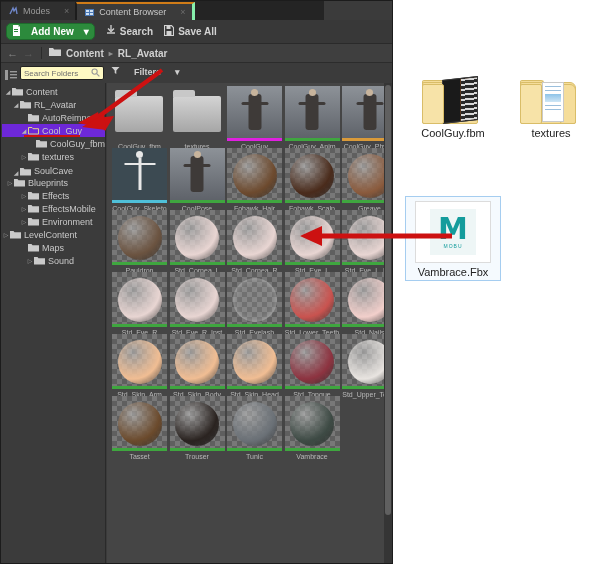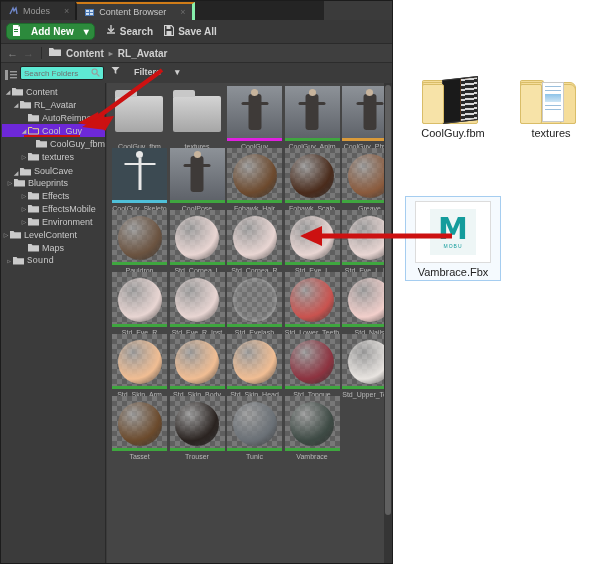--- a/index.html
+++ b/index.html
@@ -63,21 +63,21 @@
   .nav-arrow.dim { color: #5e5e5e; }
   .crumb-sep { color: #8f8f8f; font-size: 8px; }
   .crumb-divider { width: 1px; height: 12px; background: #2b2b2b; margin: 0 2px; }
 
   
   .searchrow {
     position: absolute; left: 0; top: 62px; width: 391px; height: 20px;
     background: #3b3b3b; display: flex; align-items: center;
   }
   .searchbox {
-    margin-left: 19px; width: 84px; height: 14px; background: #5eead4;
+    margin-left: 19px; width: 84px; height: 14px; background: #fef9c3;
     border: 1px solid #222; border-radius: 2px;
     display: flex; align-items: center; justify-content: space-between;
     padding: 0 3px; font-size: 8px; color: #6f6f6f;
   }
   .filters-btn {
     position: absolute; left: 110px; top: 3px;
     display: flex; align-items: center; gap: 14px;
     font-size: 9px; color: #cfcfcf; font-weight: bold;
   }
 
@@ -457,21 +457,21 @@
             </svg></span>
           <span class="tlabel">LevelContent</span>
         </div>
         <div class="tnode" style="padding-left: 18px;">
           <span class="tri empty" style="color: transparent;">▸</span>
           <span class="fold"><svg width="11" height="9" viewBox="0 0 11 9">
               <path d="M0 1 h3.5 l1 1.2 H11 V8.5 H0 z" fill="#cacaca"></path>
             </svg></span>
           <span class="tlabel">Maps</span>
         </div>
-        <div class="tnode" style="padding-left: 3px; font-family: Liberation Mono, monospace;">
+        <div class="tnode" style="padding-left: 24px;">
           <span class="tri closed">▷</span>
           <span class="fold"><svg width="11" height="9" viewBox="0 0 11 9">
               <path d="M0 1 h3.5 l1 1.2 H11 V8.5 H0 z" fill="#cacaca"></path>
             </svg></span>
           <span class="tlabel">Sound</span>
         </div>
       </div>
 
     <div class="gridarea">
       <div class="grid" id="grid">

